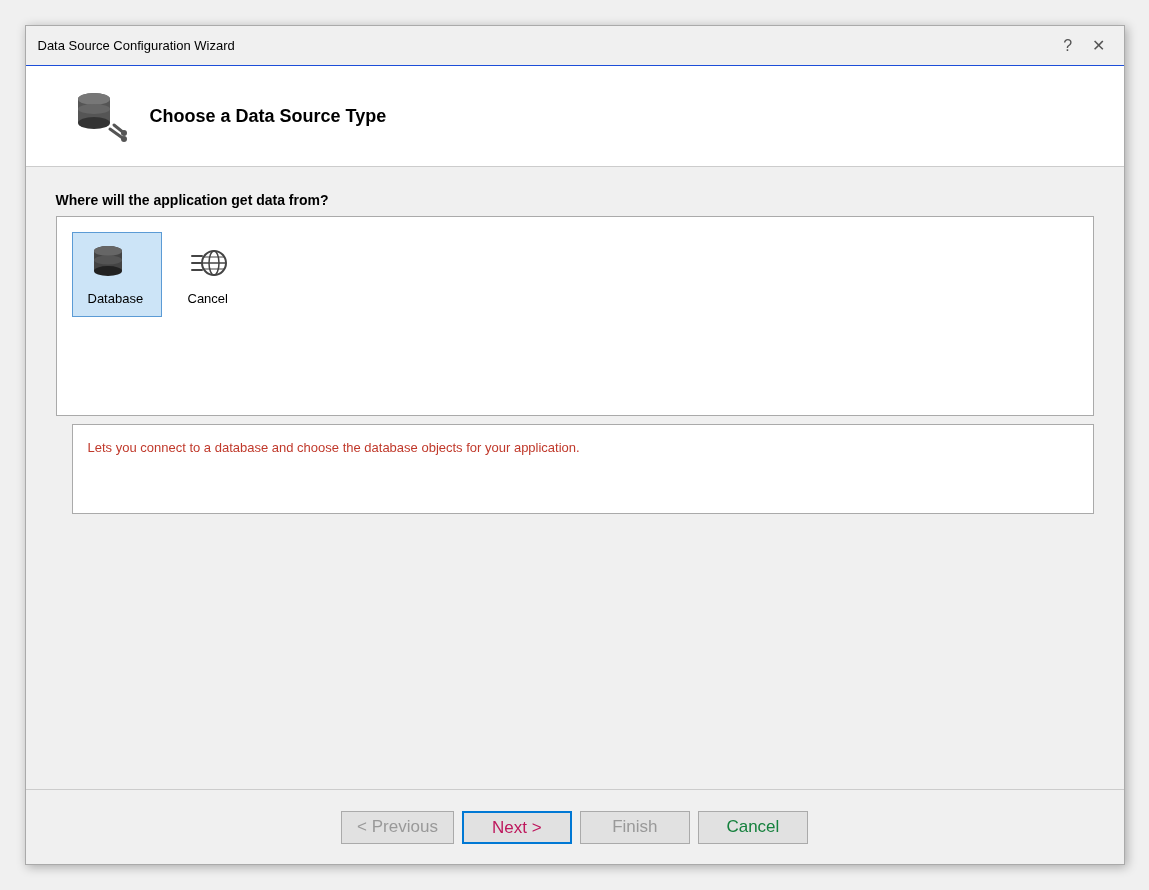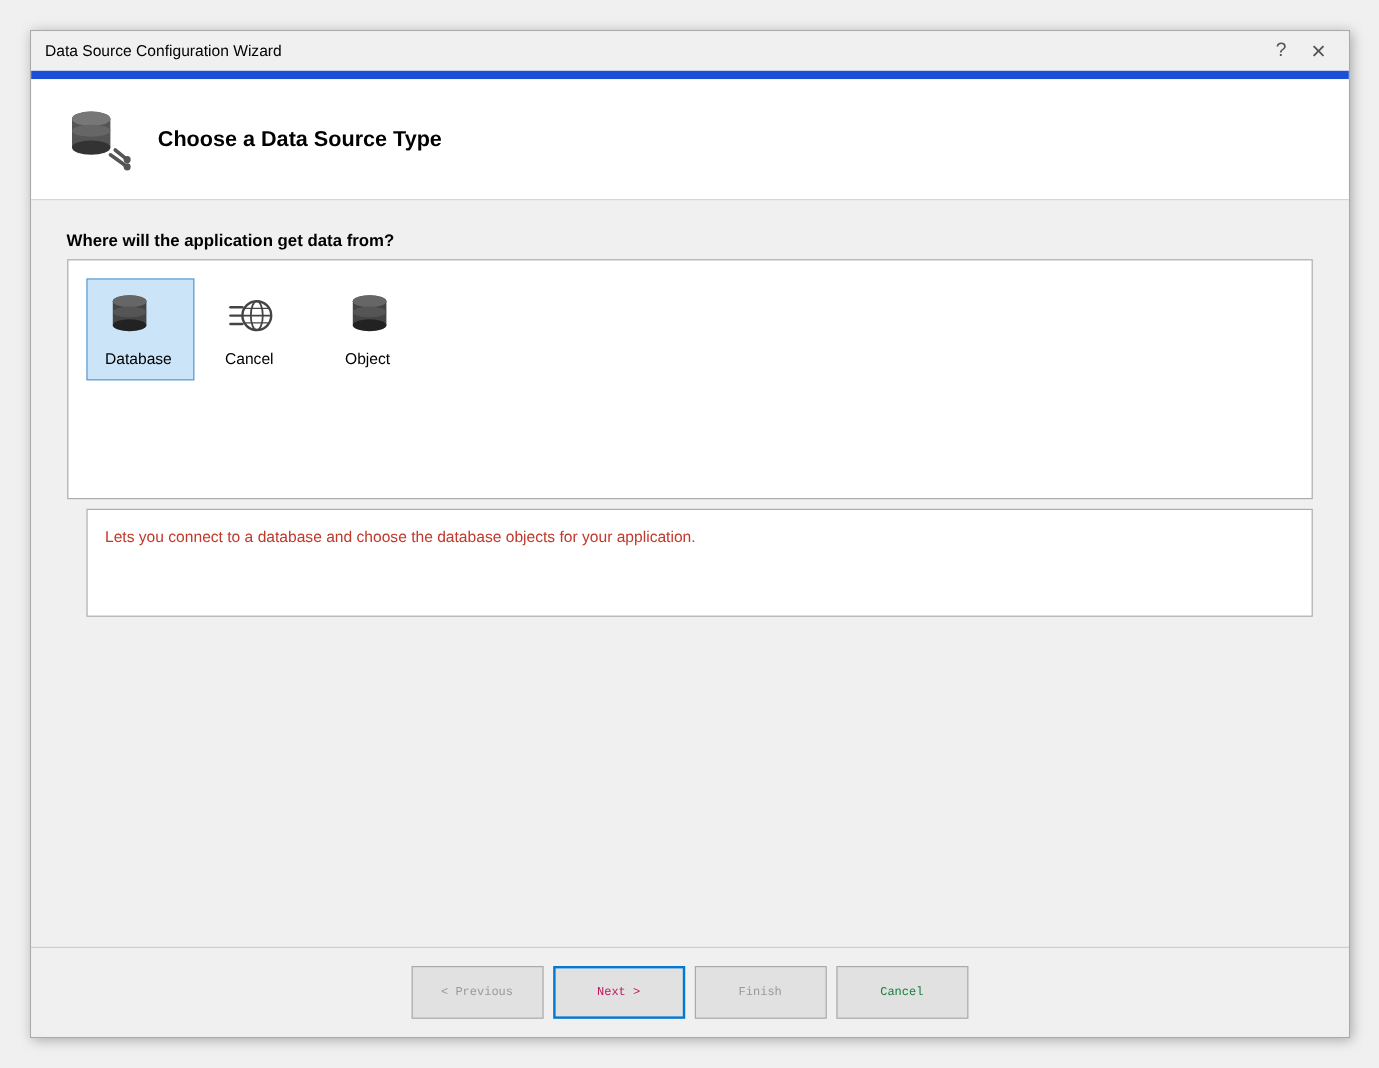--- a/index.html
+++ b/index.html
@@ -23,21 +23,21 @@
       height: 840px;
       background: #f0f0f0;
       border: 1px solid #aaaaaa;
       box-shadow: 2px 2px 10px rgba(0,0,0,0.3);
       display: flex;
       flex-direction: column;
     }
 
     .title-bar {
       background: #f0f0f0;
-      border-bottom: 7px solid #1d4ed8;
+      border-bottom: 1px solid #1d4ed8;
       padding: 0 12px;
       display: flex;
       align-items: center;
       justify-content: space-between;
       height: 40px;
     }
 
     .title-bar-left {
       display: flex;
       align-items: center;
@@ -62,21 +62,21 @@
       font-size: 16px;
       color: #555;
       padding: 2px 6px;
       display: flex;
       align-items: center;
       justify-content: center;
     }
 
     .header-section {
       background: #ffffff;
-      padding: 20px 26px;
+      padding: 20px 44px;
       display: flex;
       align-items: center;
       gap: 20px;
       border-bottom: 1px solid #cccccc;
       min-height: 100px;
     }
 
     .header-icon {
       width: 60px;
       height: 60px;
@@ -157,28 +157,27 @@
       display: flex;
       justify-content: center;
       gap: 8px;
       background: #f0f0f0;
       height: 75px;
       align-items: center;
     }
 
     .footer-btn {
       min-width: 110px;
-      height: 44px;
+      height: 33px;
       padding: 5px 15px;
-      font-size: 10px;
+      font-size: 17px;
       cursor: pointer;
       border: 1px solid #aaaaaa;
       background: #e1e1e1;
       color: #555;
-      font-family: Liberation Mono, monospace;
     }
 
     .footer-btn:disabled {
       color: #999;
       cursor: default;
     }
 
     .footer-btn.active {
       background: #e1e1e1;
       color: #be185d;
@@ -262,30 +261,20 @@
           <line x1="15" y1="14" x2="37" y2="14" stroke="#444" stroke-width="1"></line>
           <line x1="15" y1="26" x2="37" y2="26" stroke="#444" stroke-width="1"></line>
 
           <line x1="4" y1="13" x2="14" y2="13" stroke="#444" stroke-width="2" stroke-linecap="round"></line>
           <line x1="4" y1="20" x2="14" y2="20" stroke="#444" stroke-width="2" stroke-linecap="round"></line>
           <line x1="4" y1="27" x2="14" y2="27" stroke="#444" stroke-width="2" stroke-linecap="round"></line>
         </svg>
         <span class="datasource-label">Cancel</span>
       </div>
 
-      <div class="datasource-item">
-        <svg class="db-icon-small" viewBox="0 0 40 40" xmlns="http://www.w3.org/2000/svg">
-          <ellipse cx="20" cy="8" rx="14" ry="5" fill="#444"></ellipse>
-          <rect x="6" y="8" width="28" height="20" fill="#444"></rect>
-          <ellipse cx="20" cy="28" rx="14" ry="5" fill="#222"></ellipse>
-          <ellipse cx="20" cy="8" rx="14" ry="5" fill="#666"></ellipse>
-          <ellipse cx="20" cy="17" rx="14" ry="4.5" fill="#555"></ellipse>
-        </svg>
-        <span class="datasource-label">Object</span>
-      </div>
 
     </div>
 
     <div class="description-box">
       <p class="description-text">Lets you connect to a database and choose the database objects for your application.</p>
     </div>
 
   </div>
 
   <div class="footer-section">

